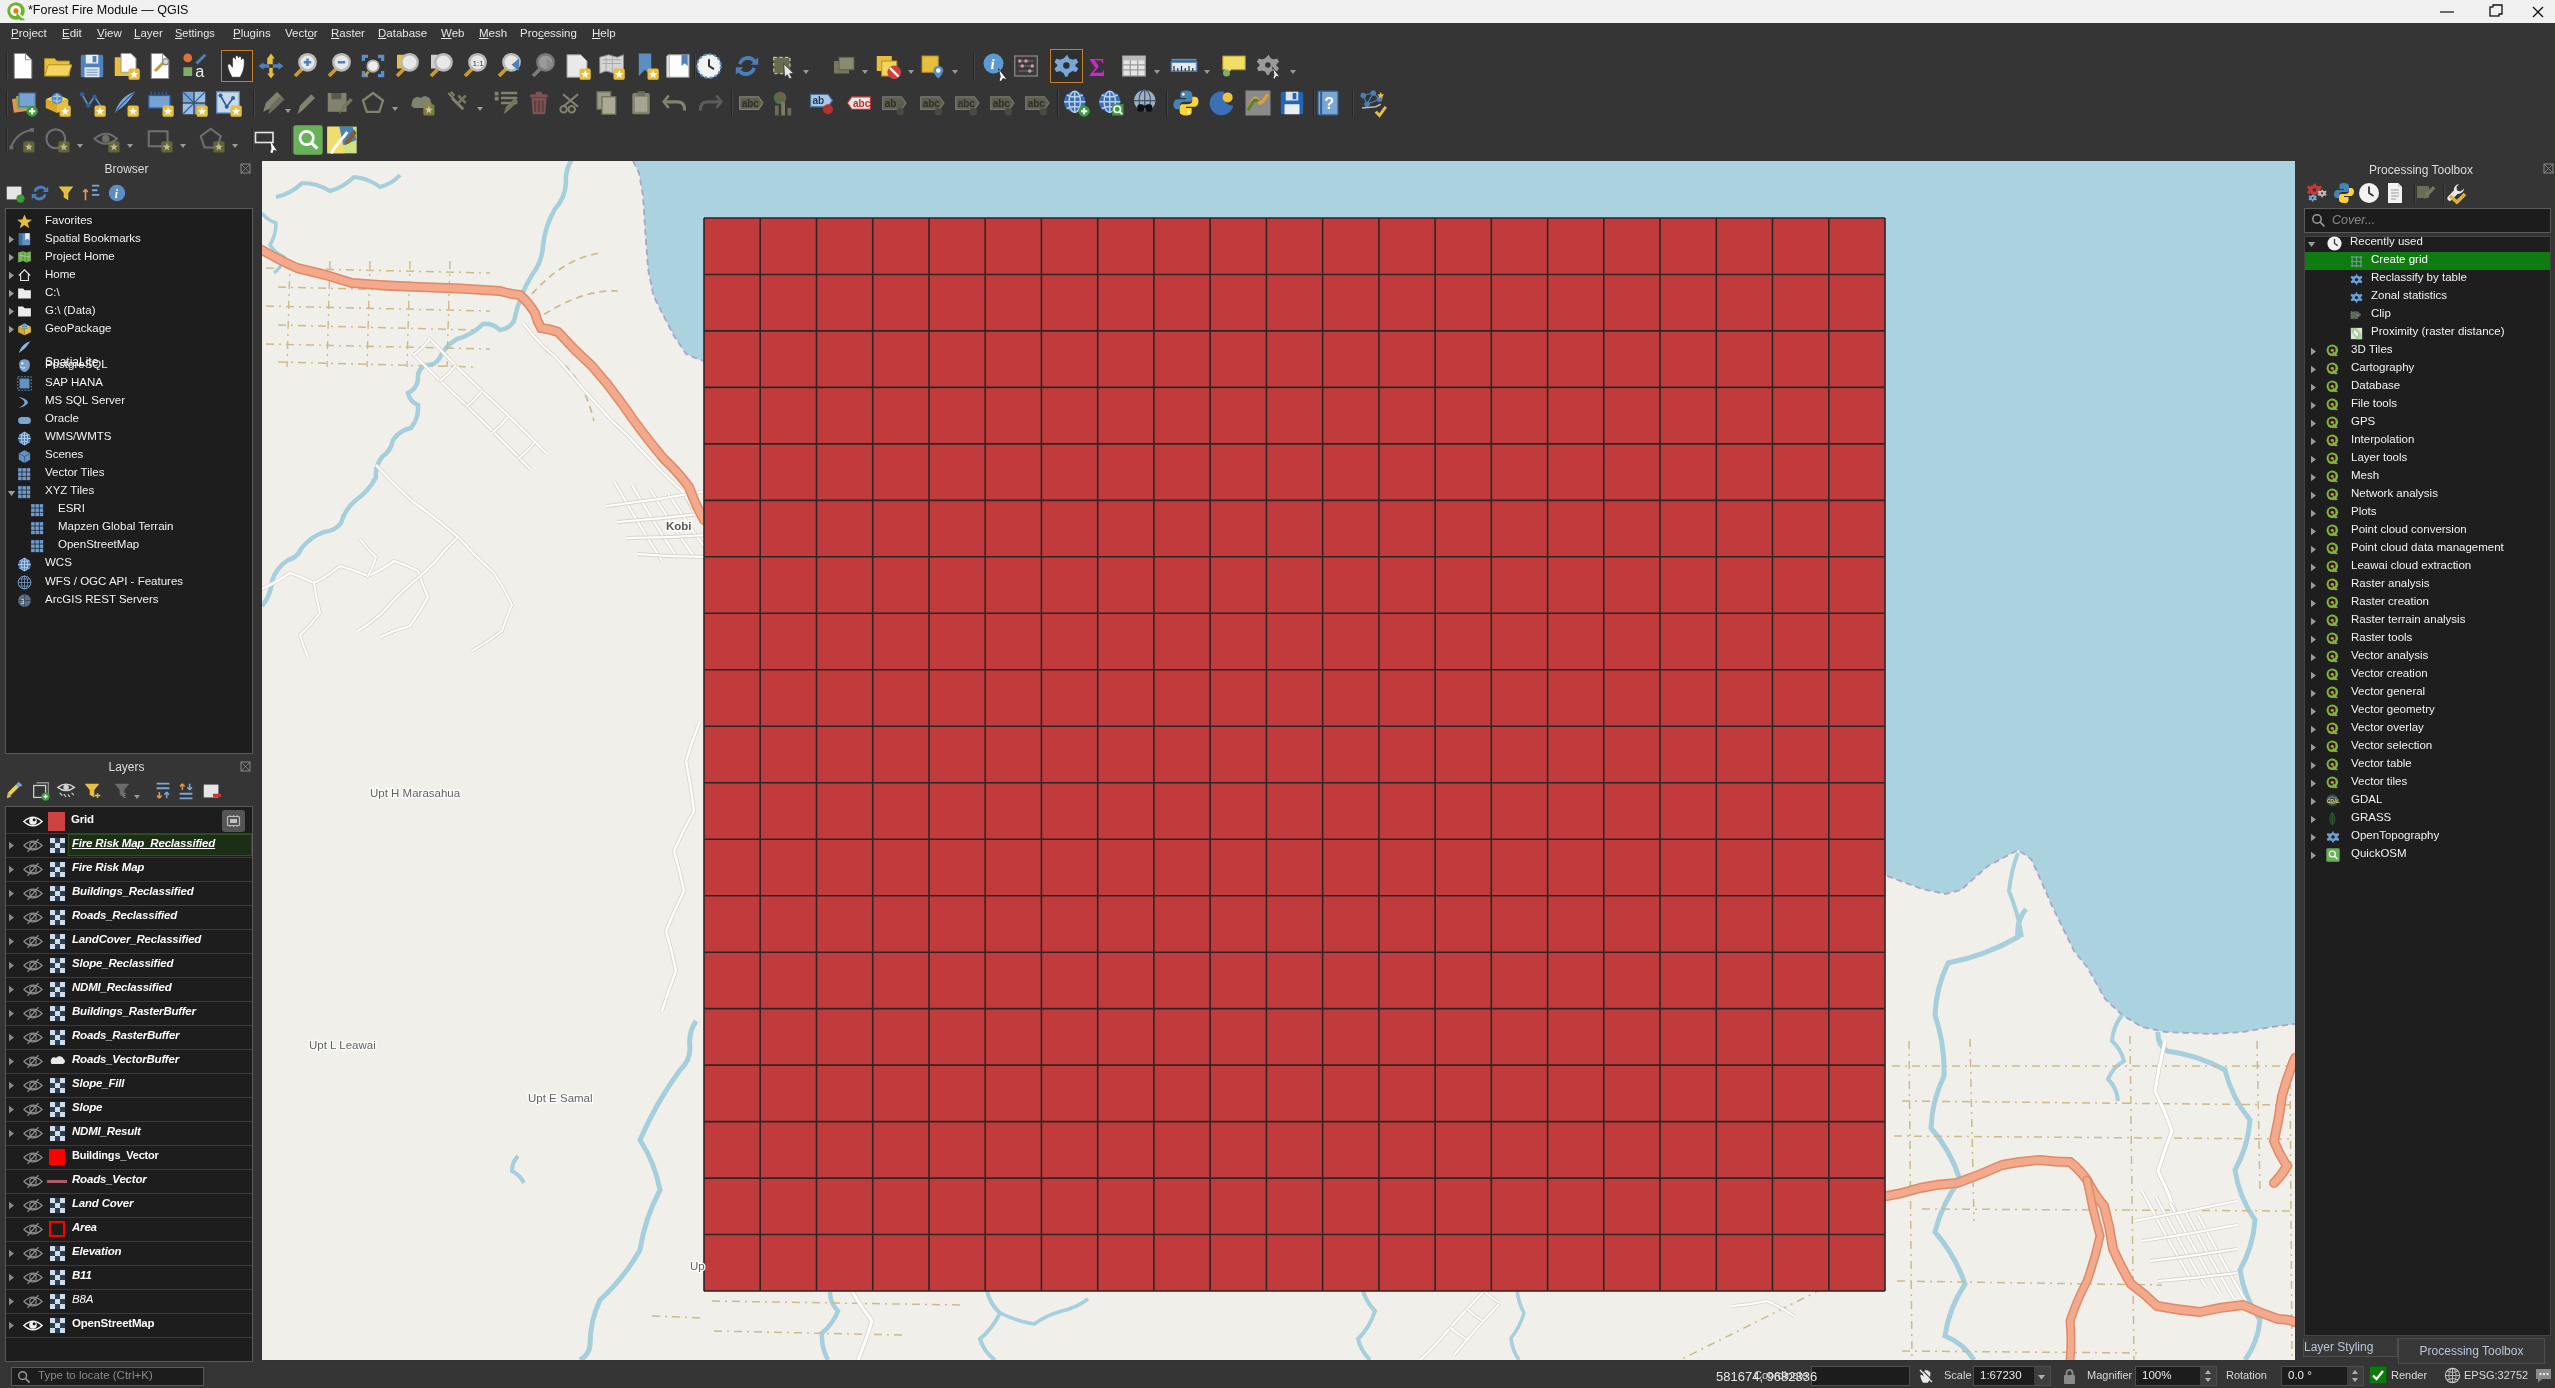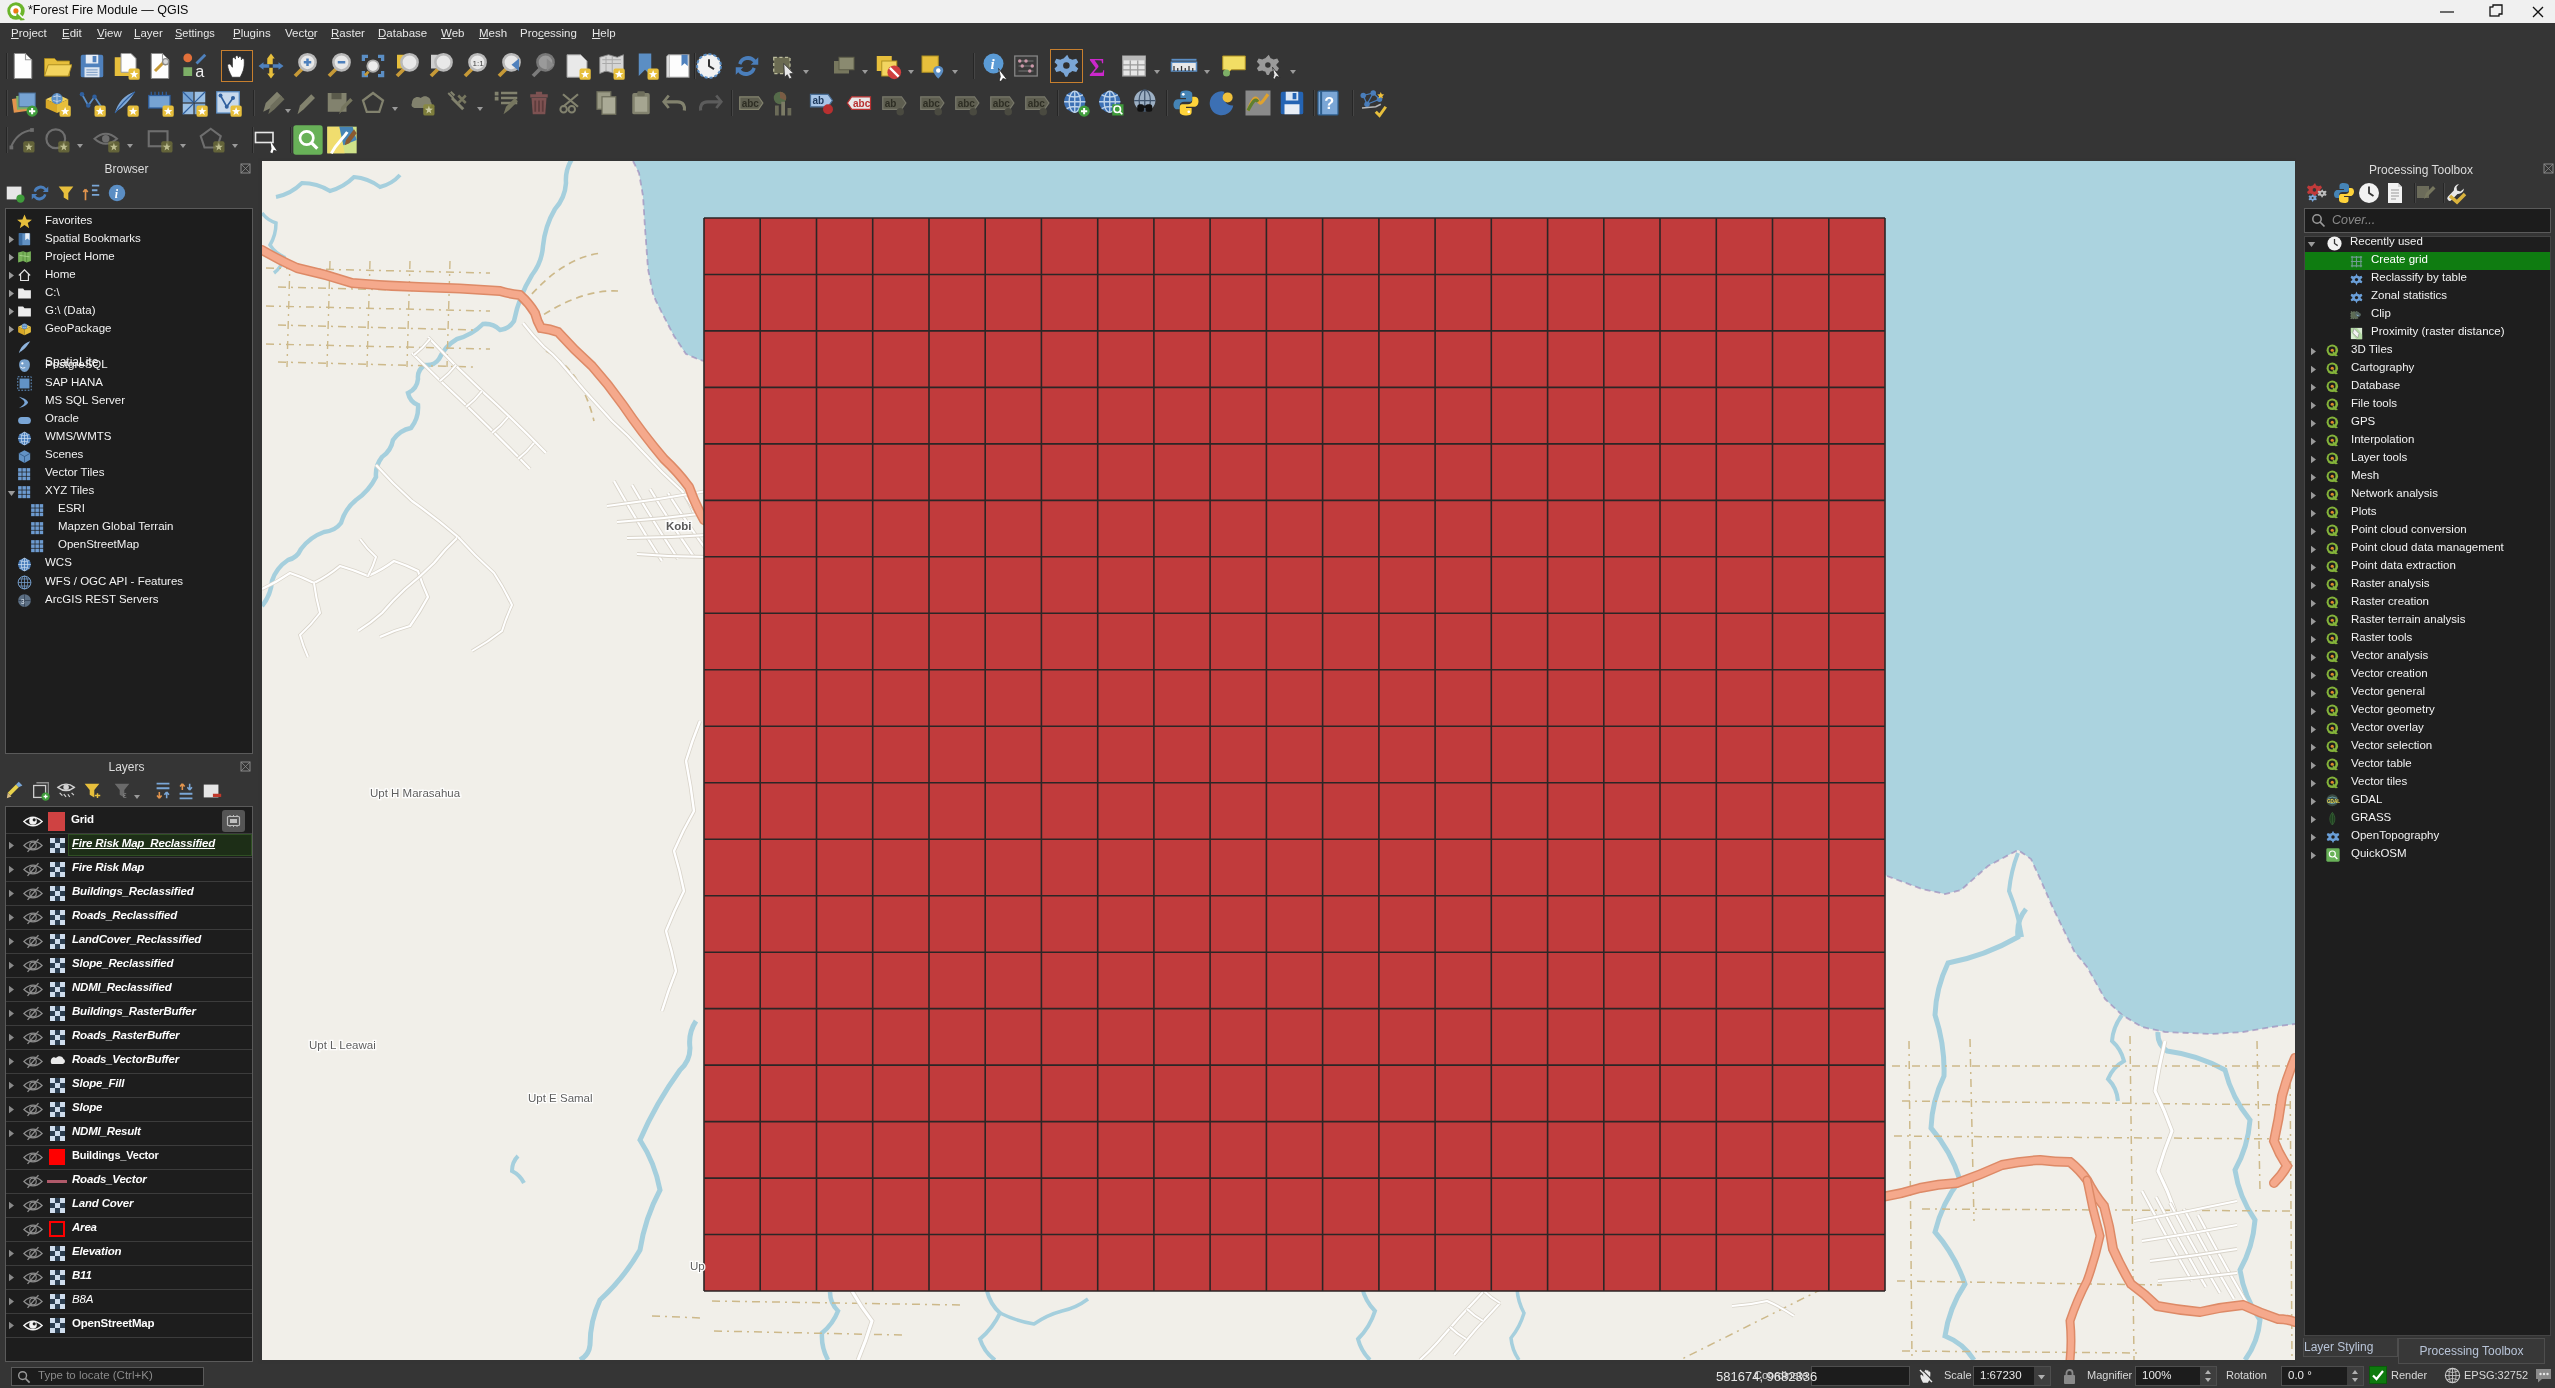--- a/index.html
+++ b/index.html
@@ -1531,21 +1531,21 @@
 <div class="abs" style="left:2351px;top:541.0px;font-size:11.5px;color:#f2f2f2;white-space:nowrap">Point cloud data management</div>
 <svg class="ic" style="left:2310px;top:562.5px" width="7" height="9" viewBox="0 0 7 9">
     <path d="M1 .8 L6 4.5 L1 8.2 Z" fill="#9a9a9a"></path>
   </svg>
 <svg class="ic" style="left:2325px;top:559.0px" width="16" height="16" viewBox="0 0 24 24">
     <circle cx="11" cy="11" r="8.6" fill="#84b33a"></circle>
     <circle cx="10.6" cy="10.6" r="5.2" fill="#1e1e1e"></circle>
     <circle cx="10.9" cy="10.9" r="2.4" fill="#e08b2a"></circle>
     <path d="M12 12 L19.5 19.5 L15.5 20 L11.5 15.5Z" fill="#84b33a"></path>
   </svg>
-<div class="abs" style="left:2351px;top:559.0px;font-size:11.5px;color:#f2f2f2;white-space:nowrap">Point data extraction</div>
+<div class="abs" style="left:2351px;top:559.0px;font-size:11.5px;color:#f2f2f2;white-space:nowrap">Leawai cloud extraction</div>
 <svg class="ic" style="left:2310px;top:580.5px" width="7" height="9" viewBox="0 0 7 9">
     <path d="M1 .8 L6 4.5 L1 8.2 Z" fill="#9a9a9a"></path>
   </svg>
 <svg class="ic" style="left:2325px;top:577.0px" width="16" height="16" viewBox="0 0 24 24">
     <circle cx="11" cy="11" r="8.6" fill="#84b33a"></circle>
     <circle cx="10.6" cy="10.6" r="5.2" fill="#1e1e1e"></circle>
     <circle cx="10.9" cy="10.9" r="2.4" fill="#e08b2a"></circle>
     <path d="M12 12 L19.5 19.5 L15.5 20 L11.5 15.5Z" fill="#84b33a"></path>
   </svg>
 <div class="abs" style="left:2351px;top:577.0px;font-size:11.5px;color:#f2f2f2;white-space:nowrap">Raster analysis</div>

